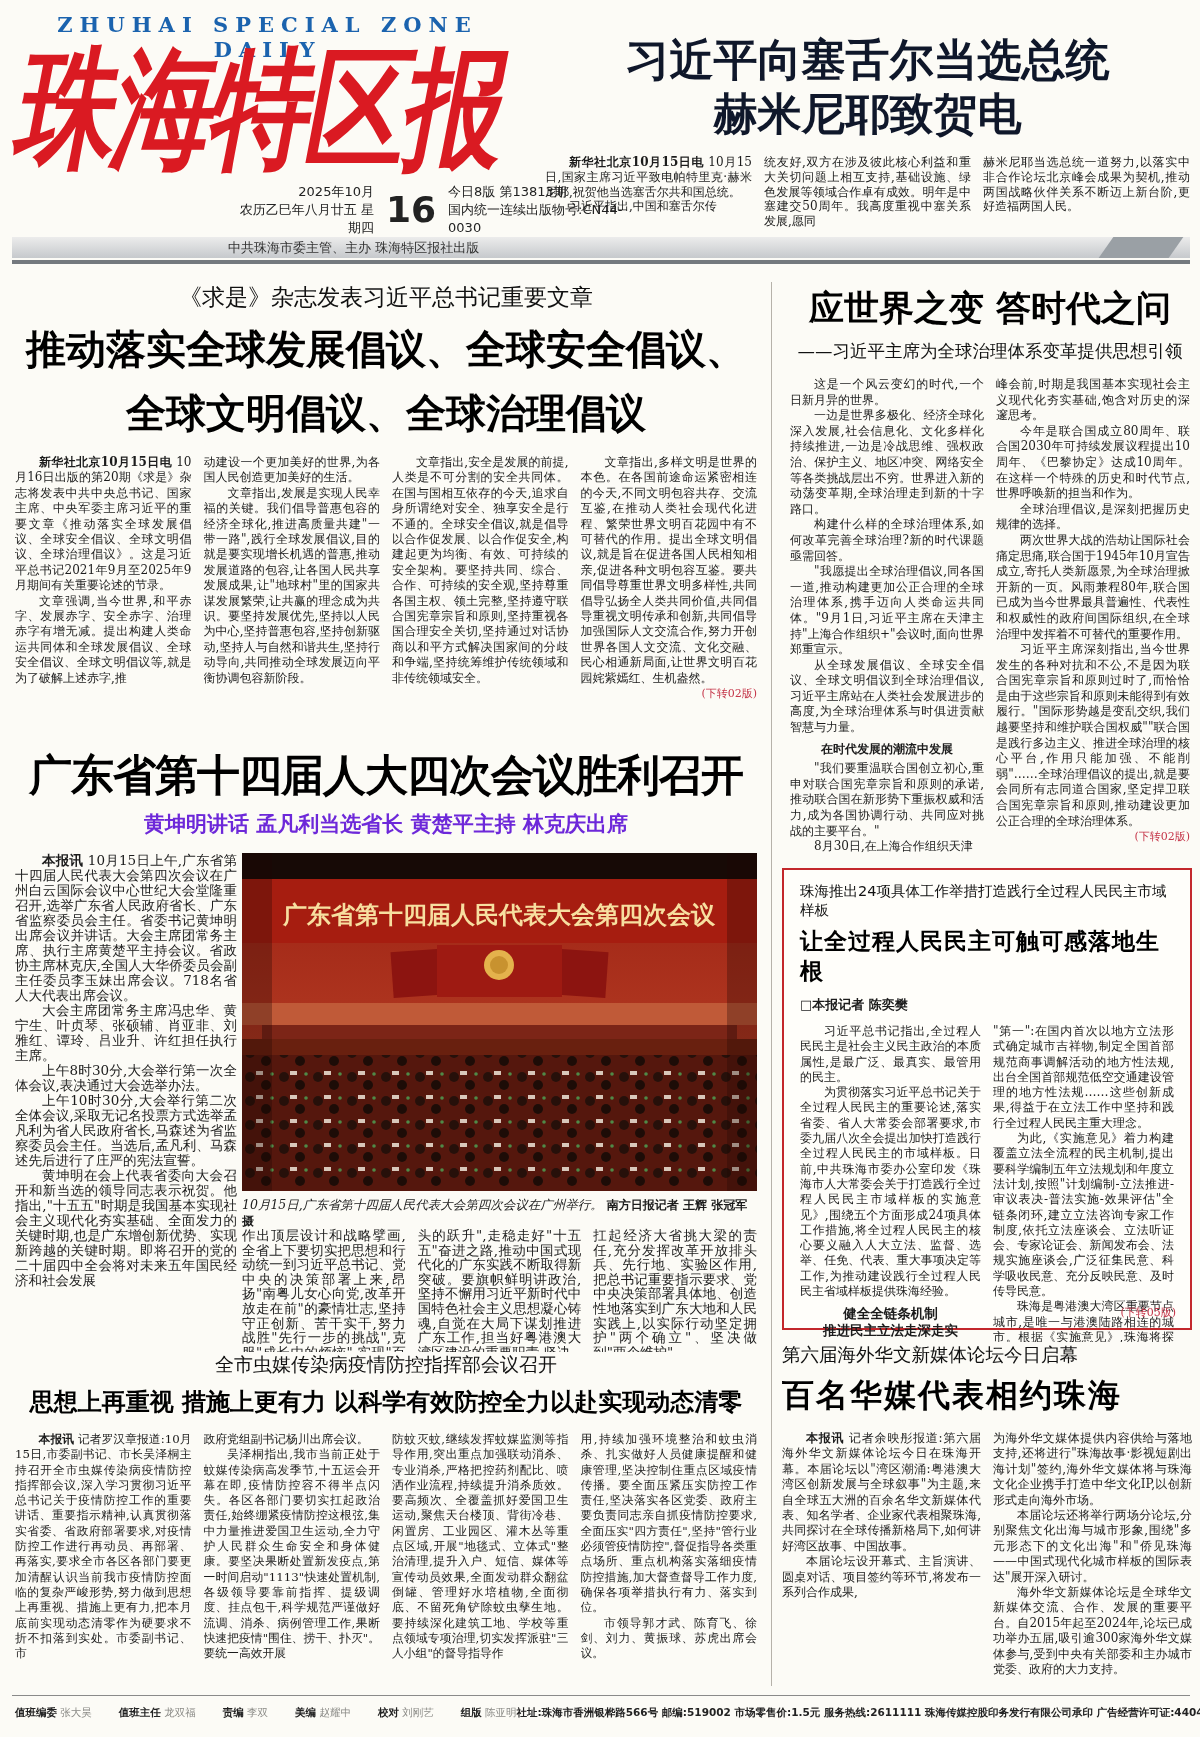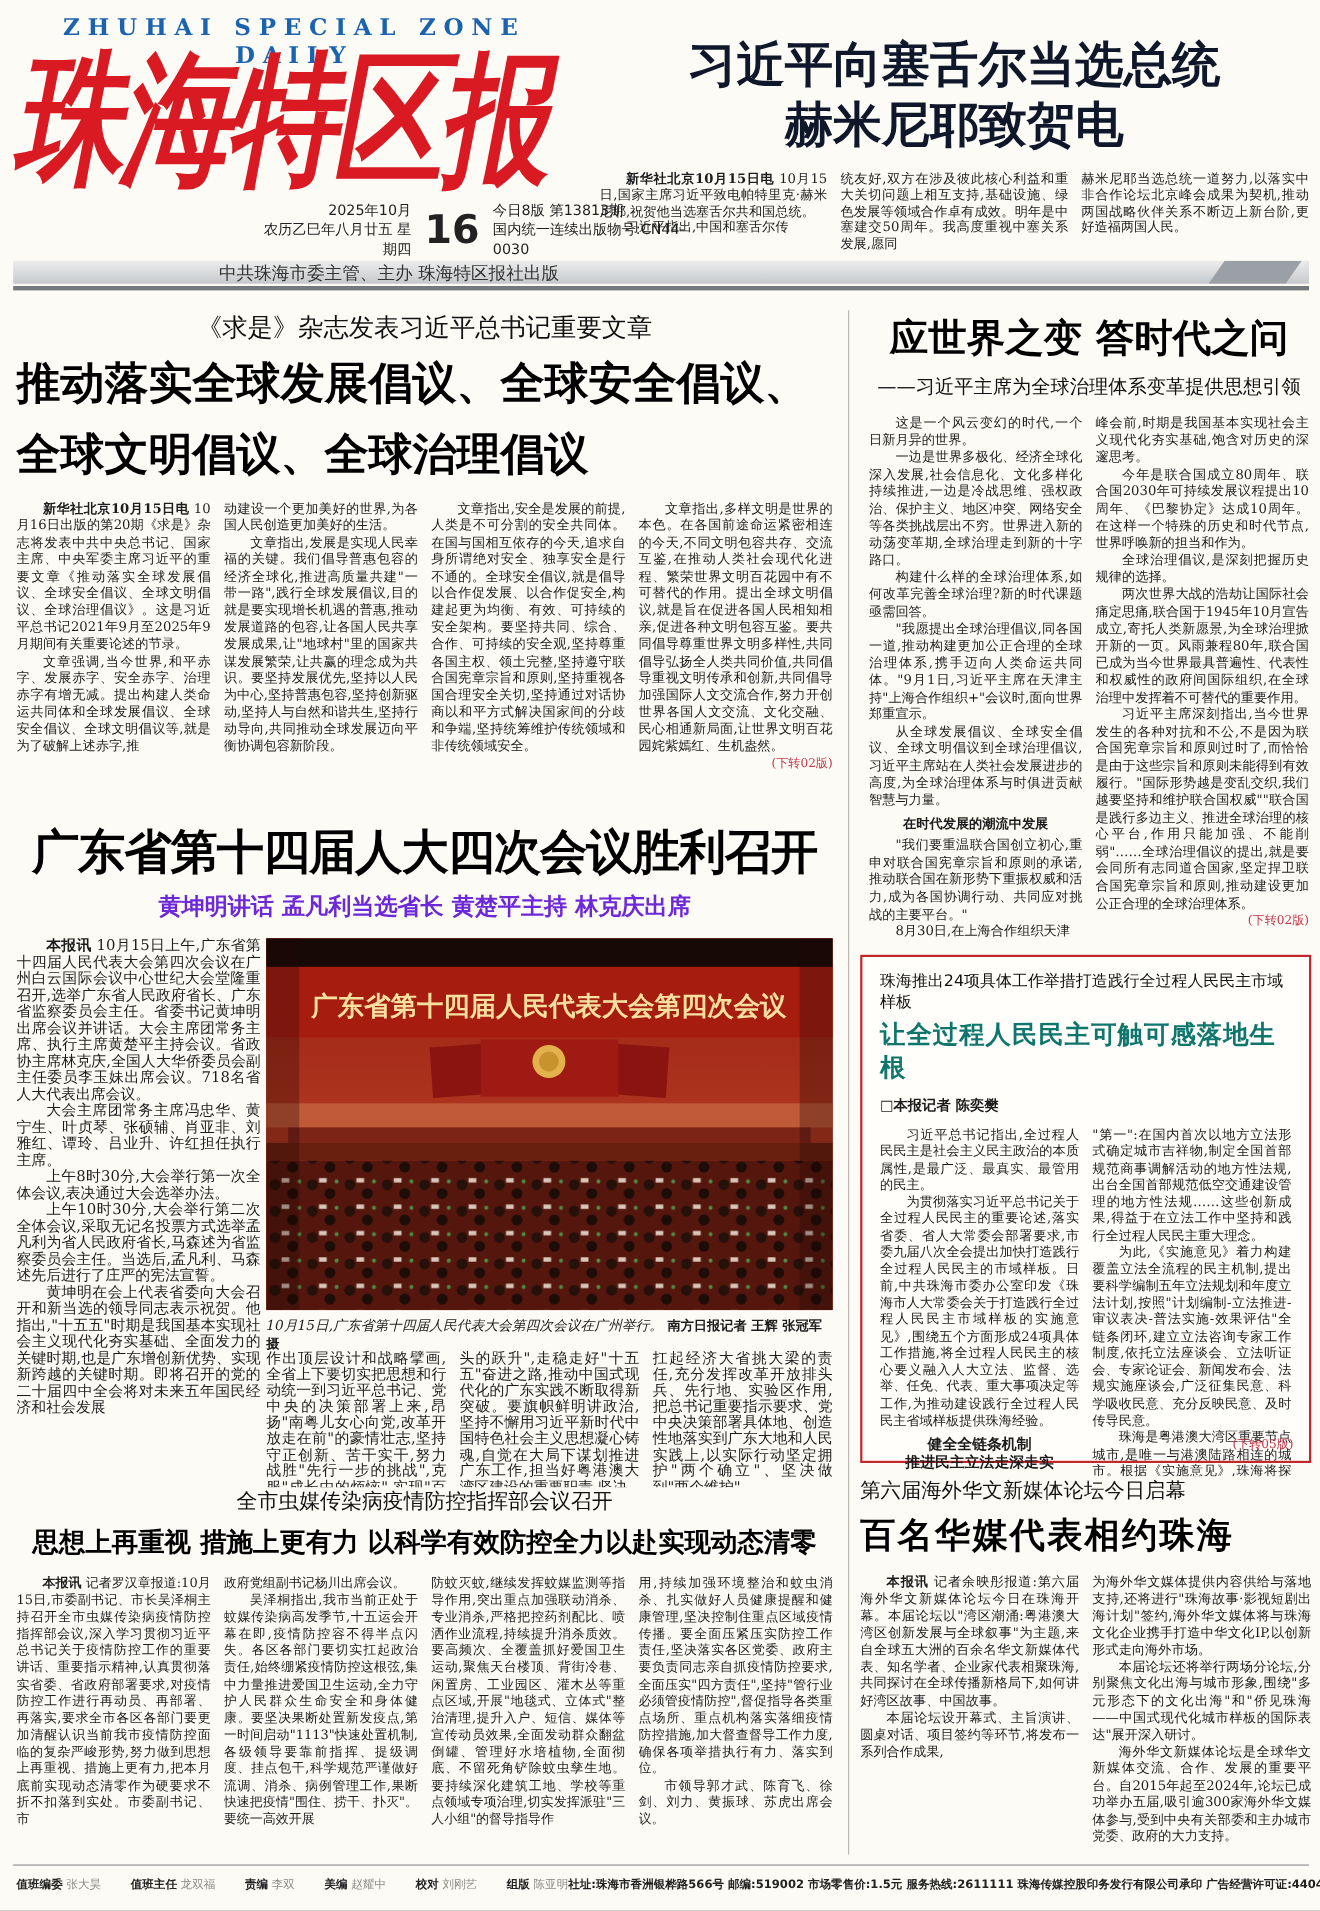--- a/index.html
+++ b/index.html
@@ -24,34 +24,34 @@
             transform:scale(0.78,1.02);transform-origin:left top;white-space:nowrap;
             letter-spacing:-4px;}
   .dateblock{left:232px;top:183px;width:400px;display:flex;align-items:center;gap:12px;
              font-size:13px;line-height:18px;color:#222;
              font-family:"DejaVu Sans","Liberation Sans",sans-serif;}
   .dateblock .dl{text-align:right;}
   .daynum{font-size:36px;font-weight:bold;line-height:38px;}
   .pubbar{left:12px;top:237px;width:1178px;height:21px;
           background:linear-gradient(#ececec,#c6c9cc);overflow:hidden;}
   .pubbar .txt{position:absolute;left:0;right:42%;top:2px;text-align:center;
-               font-size:16px;color:#333;font-family:"DejaVu Sans",sans-serif;}
+               font-size:13px;color:#333;font-family:"DejaVu Sans",sans-serif;}
   .pubbar .slab{position:absolute;right:14px;top:0;width:70px;height:21px;
                 background:#9aa0a5;transform:skewX(-35deg);}
   .bar-underline{left:12px;top:260px;width:1178px;height:4px;background:#74797e;}
   .vrule{left:771px;top:282px;width:1px;height:1404px;background:#b6b2aa;}
   
   .congrats{left:545px;top:33px;width:645px;}
   .congrats h1{margin:0;text-align:center;font-size:44px;line-height:54px;
                font-weight:900;color:#0f172a;}
   .congrats .body{margin-top:14px;height:88px;font-size:12px;line-height:14.8px;}
   
   .lead{left:15px;top:282px;width:742px;}
   .lead .kicker{font-size:23px;text-align:center;font-weight:500;color:#111;}
-  .lead h1{margin:8px 0 0 0;font-weight:900;color:#000;
+  .lead h1{margin:8px 0 0 0;text-align:center;font-weight:900;color:#000;
            font-size:40px;line-height:56px;letter-spacing:0px;}
   .lead .body{margin-top:14px;height:278px;font-size:12px;line-height:15.4px;}
   .colwrap{gap:12px;}
   
   .world{left:790px;top:287px;width:400px;}
   .world h1{margin:0;text-align:center;font-size:35px;line-height:42px;font-weight:900;
             font-family:"DejaVu Sans",sans-serif;color:#000;}
   .world .sub{margin-top:10px;text-align:center;font-size:17.5px;
               font-family:"DejaVu Sans",sans-serif;color:#111;}
   .world .body{margin-top:14px;height:478px;font-size:12px;line-height:15.6px;}
@@ -67,21 +67,21 @@
   .caption .cap{font-style:italic;}
   .caption .credit{font-style:normal;font-weight:bold;
                    font-family:"DejaVu Sans",sans-serif;font-size:12px;}
   .npc-under{left:242px;top:1228px;width:515px;height:124px;
              font-size:13.5px;line-height:14.6px;}
   
   .demobox{left:782px;top:868px;width:410px;height:462px;box-sizing:border-box;
            border:2px solid #c3272b;background:#fffefa;padding:12px 16px;}
   .demobox .kicker{font-size:14.5px;font-family:"DejaVu Sans",sans-serif;color:#111;}
   .demobox h1{margin:6px 0 0 0;font-size:23px;line-height:30px;font-weight:900;
-              font-family:"DejaVu Sans",sans-serif;color:#0f766e;letter-spacing:1px;}
+              font-family:"DejaVu Sans",sans-serif;color:#000000;letter-spacing:1px;}
   .demobox .byline{margin-top:10px;font-size:13px;font-weight:bold;
                    font-family:"DejaVu Sans",sans-serif;}
   .demobox .body{margin-top:10px;height:318px;font-size:12px;line-height:15.3px;}
   .demobox .jumpabs{position:absolute;right:14px;bottom:8px;}
   .demobox .crosshead{font-size:13.5px;line-height:17px;}
   
   .media{left:782px;top:1342px;width:410px;}
   .media .kicker{font-size:18.5px;font-family:"DejaVu Sans",sans-serif;color:#111;}
   .media h1{margin:8px 0 0 0;font-size:32px;line-height:40px;font-weight:900;
             font-family:"DejaVu Sans",sans-serif;color:#000;letter-spacing:2px;}

